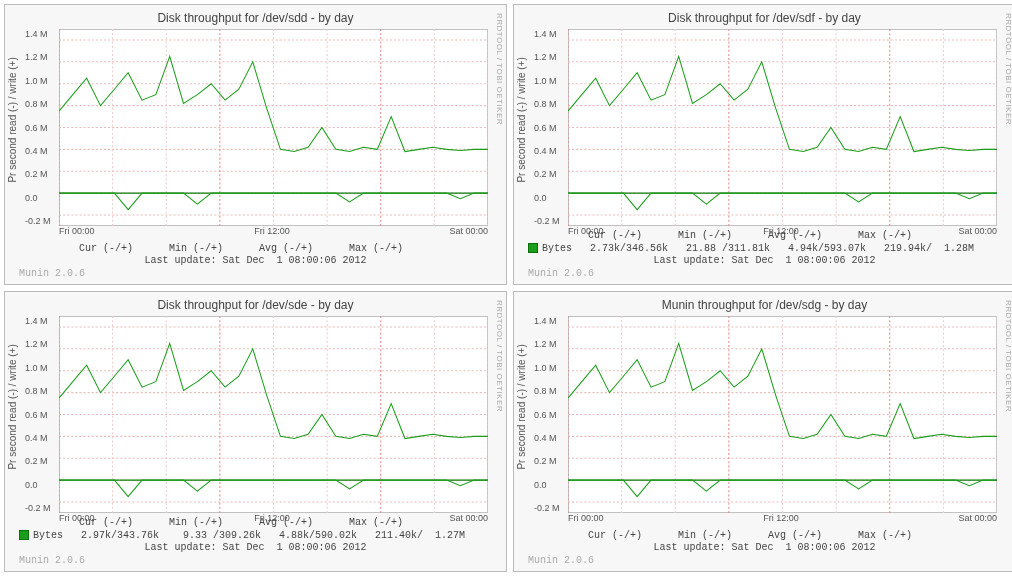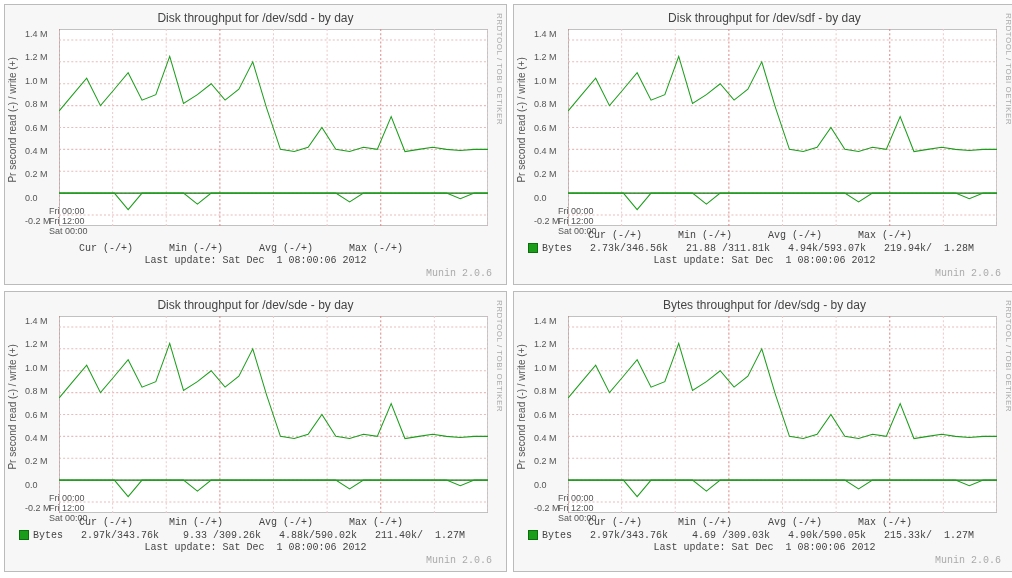--- a/index.html
+++ b/index.html
@@ -77,33 +77,32 @@
     height: 8px;
     background: #1a9e1a;
     border: 1px solid #0a6e0a;
     margin-right: 4px;
     vertical-align: middle;
   }
   .legend-hdr, .legend-vals, .legend-upd, .legend-munin {
     white-space: pre;
   }
   .legend-munin {
-    text-align: right;
+    text-align: left;
     color: #aaa;
   }
   .xlabels {
     position: absolute;
-    left: 44px;
+    left: 54px;
     right: 18px;
     bottom: 48px;
     display: flex;
     justify-content: space-between;
     font-size: 9px;
     color: #555;
-    flex-direction: column;
   }
   .yticks {
     position: absolute;
     left: 20px;
     top: 24px;
     bottom: 58px;
     width: 32px;
     display: flex;
     flex-direction: column;
     justify-content: space-between;
@@ -272,21 +271,21 @@
     </div>
     <div class="legend-row">
       <div class="legend-hdr">          Cur (-/+)      Min (-/+)      Avg (-/+)      Max (-/+)</div>
       <div class="legend-vals"><span class="legend-swatch"></span><span>Bytes</span><span>   2.97k/343.76k    9.33 /309.26k   4.88k/590.02k   211.40k/  1.27M</span></div>
       <div class="legend-upd" style="text-align:center">Last update: Sat Dec  1 08:00:06 2012</div>
       <div class="legend-munin">Munin 2.0.6</div>
     </div>
   </div>
 
   <div class="panel">
-    <div class="panel-title">Bytes throughput for /dev/sdg - by day</div>
+    <div class="panel-title">Munin throughput for /dev/sdg - by day</div>
     <div class="side-brand">RRDTOOL / TOBI OETIKER</div>
     <div class="ylabel">Pr second read (-) / write (+)</div>
     <div class="yticks">
       <span>1.4 M</span>
         <span>1.2 M</span>
         <span>1.0 M</span>
         <span>0.8 M</span>
         <span>0.6 M</span>
         <span>0.4 M</span>
         <span>0.2 M</span>
@@ -319,19 +318,18 @@
           <path d="M0.0 158.3 L13.5 158.3 L27.1 158.3 L40.6 158.3 L54.2 158.3 L67.7 174.2 L81.3 158.3 L94.8 158.3 L108.4 158.3 L121.9 158.3 L135.5 168.9 L149.0 158.3 L162.6 158.3 L176.1 158.3 L189.7 158.3 L203.2 158.3 L216.8 158.3 L230.3 158.3 L243.9 158.3 L257.4 158.3 L271.0 158.3 L284.5 166.8 L298.1 158.3 L311.6 158.3 L325.2 158.3 L338.7 158.3 L352.3 158.3 L365.8 158.3 L379.4 158.3 L392.9 163.6 L406.5 158.3 L420.0 158.3 " fill="none" stroke="#1a9e1a" stroke-width="1"></path>
         </svg>
     </div>
     <div class="xlabels">
       <span>Fri 00:00</span>
         <span>Fri 12:00</span>
         <span>Sat 00:00</span>
     </div>
     <div class="legend-row">
       <div class="legend-hdr">          Cur (-/+)      Min (-/+)      Avg (-/+)      Max (-/+)</div>
-      <div class="legend-vals"><span class="legend-swatch"></span><span>Bytes</span><span>   2.97k/343.76k    4.69 /309.03k   4.90k/590.05k   215.33k/  1.27M</span></div>
       <div class="legend-upd" style="text-align:center">Last update: Sat Dec  1 08:00:06 2012</div>
       <div class="legend-munin">Munin 2.0.6</div>
     </div>
   </div>
 
 </div>
 
 </body></html>

